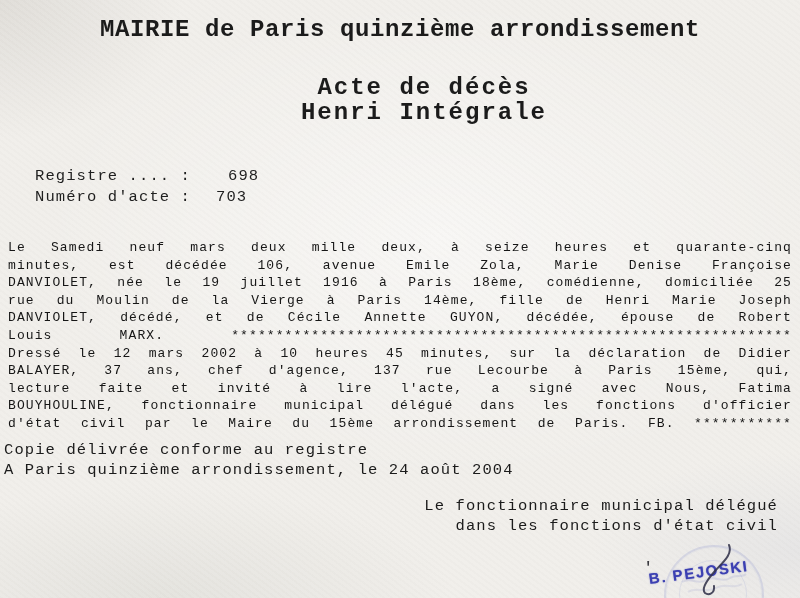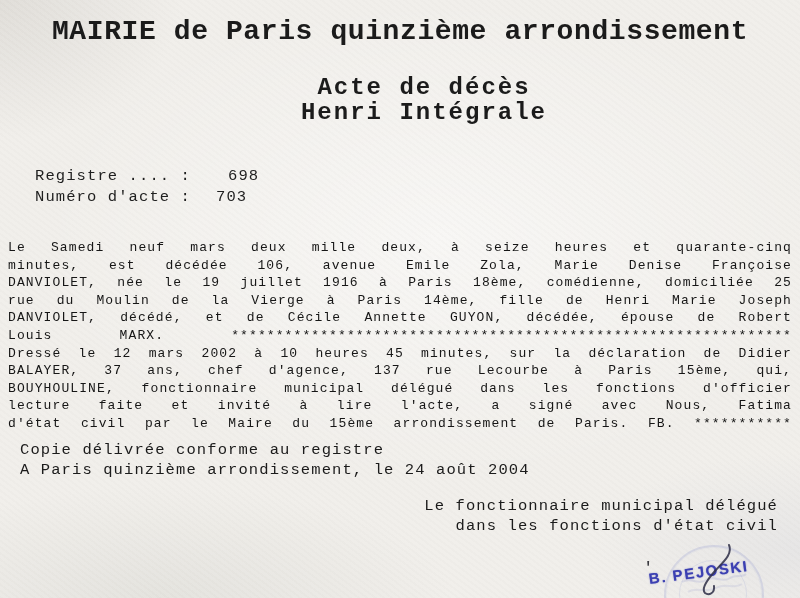--- a/index.html
+++ b/index.html
@@ -18,21 +18,21 @@
     color: #1b1b1b;
   }
   .grain {
     position: absolute; inset: 0;
     background: repeating-linear-gradient(37deg, rgba(120,115,110,0.025) 0 2px, rgba(255,255,255,0.02) 2px 5px);
     pointer-events: none;
   }
   .title {
     position: absolute; top: 16px; left: 0; width: 100%;
     text-align: center;
-    font-size: 28px; font-weight: bold; letter-spacing: 0.6px;
+    font-size: 24px; font-weight: bold; letter-spacing: 0.6px;
     margin: 0; white-space: nowrap;
   }
   .subtitle1, .subtitle2 {
     position: absolute; left: 0; width: 100%;
     text-align: center;
     font-size: 24px; font-weight: bold; letter-spacing: 2px;
     white-space: nowrap;
     padding-left: 24px;
   }
   .subtitle1 { top: 74px; }
@@ -49,21 +49,21 @@
   .body-text {
     position: absolute; left: 8px; top: 239px; width: 784px;
     font-size: 13px; letter-spacing: 1.1px; line-height: 17.6px;
     color: #161616;
   }
   .body-line {
     text-align: justify;
     text-align-last: justify;
   }
   .footer-block {
-    position: absolute; left: 20px; top: 440px;
+    position: absolute; left: 4px; top: 440px;
     font-size: 15.5px; letter-spacing: 1.1px; line-height: 20px;
     white-space: nowrap;
   }
   .sign-block {
     position: absolute; right: 22px; top: 496px;
     text-align: right;
     font-size: 15.5px; letter-spacing: 1.1px; line-height: 20px;
     white-space: nowrap;
   }
   
@@ -118,22 +118,22 @@
 
   <div class="body-text">
     <div class="body-line">Le Samedi neuf mars deux mille deux, à seize heures et quarante-cinq</div>
     <div class="body-line">minutes, est décédée 106, avenue Emile Zola, Marie Denise Françoise</div>
     <div class="body-line">DANVIOLET, née le 19 juillet 1916 à Paris 18ème, comédienne, domiciliée 25</div>
     <div class="body-line">rue du Moulin de la Vierge à Paris 14ème, fille de Henri Marie Joseph</div>
     <div class="body-line">DANVIOLET, décédé, et de Cécile Annette GUYON, décédée, épouse de Robert</div>
     <div class="body-line">Louis MARX. ***************************************************************</div>
     <div class="body-line">Dressé le 12 mars 2002 à 10 heures 45 minutes, sur la déclaration de Didier</div>
     <div class="body-line">BALAYER, 37 ans, chef d'agence, 137 rue Lecourbe à Paris 15ème, qui,</div>
+    <div class="body-line">lecture faite et invité à lire l'acte, a signé avec Nous, Fatima</div>
     <div class="body-line">BOUYHOULINE, fonctionnaire municipal délégué dans les fonctions d'officier</div>
-    <div class="body-line">lecture faite et invité à lire l'acte, a signé avec Nous, Fatima</div>
     <div class="body-line">d'état civil par le Maire du 15ème arrondissement de Paris. FB. ***********</div>
   </div>
 
   <div class="footer-block">
     <div>Copie délivrée conforme au registre</div>
     <div>A Paris quinzième arrondissement, le 24 août 2004</div>
   </div>
 
   <div class="sign-block">
     <div>Le fonctionnaire municipal délégué</div>

